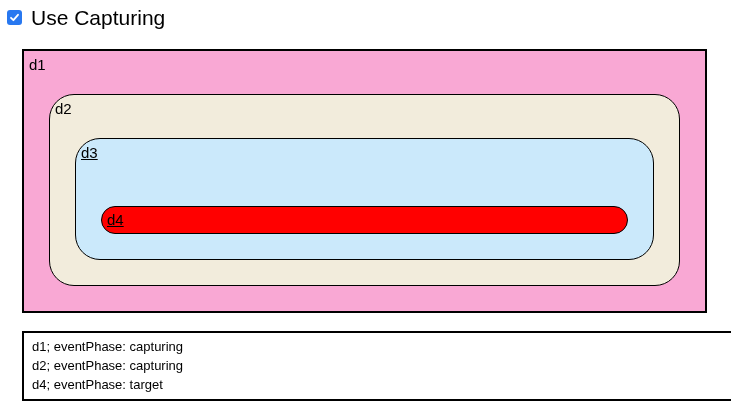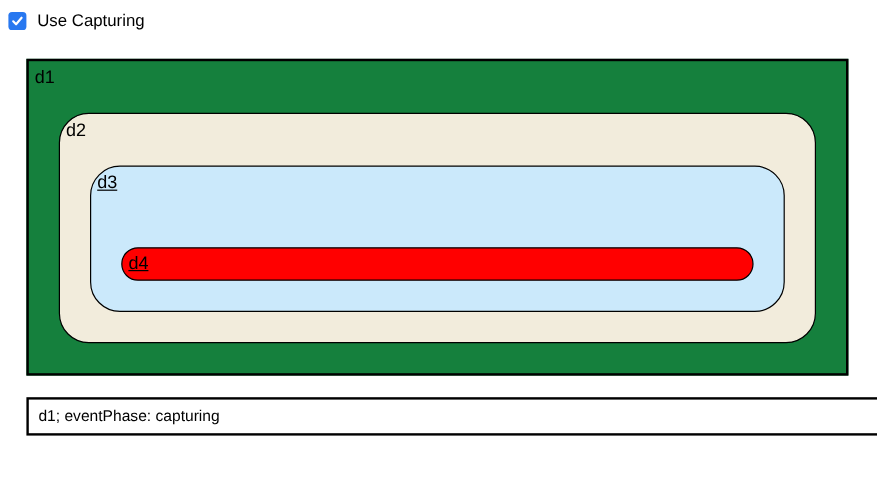--- a/index.html
+++ b/index.html
@@ -27,21 +27,21 @@
     border-radius: 3px;
     background: #2878f0;
     display: flex;
     align-items: center;
     justify-content: center;
     flex: 0 0 auto;
     cursor: pointer;
   }
   .checkbox svg { display: block; }
   .checkbox-label {
-    font-size: 14px;
+    font-size: 21px;
     line-height: 17px;
   }
 
   
   .box {
     box-sizing: border-box;
     font-size: 15px;
     line-height: 18px;
     padding: 5px;
     border: 1px solid #000000;
@@ -77,28 +77,30 @@
   <span class="checkbox">
     <span>
       <svg width="11" height="11" viewBox="0 0 11 11">
         <polyline points="2,5.8 4.4,8.2 9,2.8" fill="none" stroke="#ffffff" stroke-width="1.8" stroke-linecap="round" stroke-linejoin="round"></polyline>
       </svg>
     </span>
   </span>
   <span class="checkbox-label">Use Capturing</span>
 </div>
 
-<div id="d1" class="box" style="background-color: #15803d;">
+<div id="d1" class="box" style="background-color: #f9a8d4;">
   <span class="box-label">d1</span>
   <div id="d2" class="box" style="background-color: rgb(242, 236, 220);">
     <span class="box-label">d2</span>
     <div id="d3" class="box" style="background-color: rgb(203, 233, 251); text-decoration: underline;">
       <span class="box-label">d3</span>
       <div id="d4" class="box" style="background-color: rgb(255, 0, 0);">
         <span class="box-label">d4</span>
       </div>
     </div>
   </div>
 </div>
 
 <div class="log-box">
   <div class="log-line">d1; eventPhase: capturing</div>
+  <div class="log-line">d2; eventPhase: capturing</div>
+  <div class="log-line">d4; eventPhase: target</div>
 </div>
 
 </body></html>

